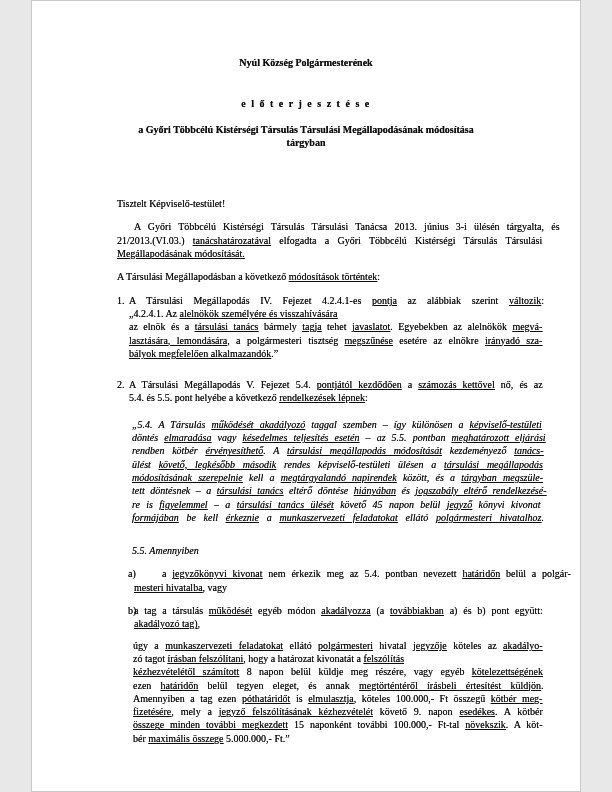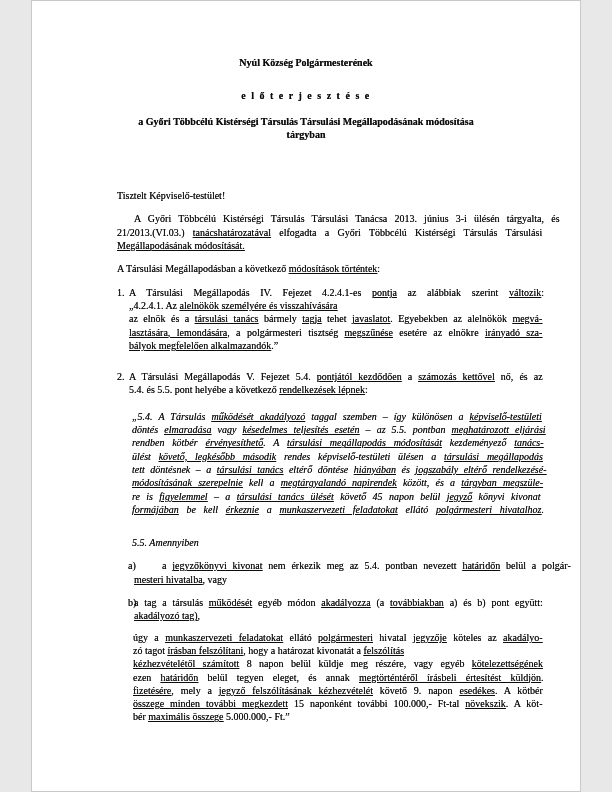--- a/index.html
+++ b/index.html
@@ -16,21 +16,21 @@
     text-shadow:0 0 0.35px rgba(0,0,0,0.75);
     overflow:hidden;
   }
   .content{position:absolute;left:85px;right:85px;top:0;}
   .line{line-height:13.3px;white-space:nowrap;}
   .lc{display:inline-block;white-space:nowrap;}
   .u{text-decoration:underline;text-decoration-thickness:0.9px;text-underline-offset:1px;}
 
   
   .h1{margin-top:55px;text-align:center;font-weight:bold;line-height:13.3px;}
-  .h2{margin-top:20px;text-align:center;font-weight:bold;letter-spacing:1.5px;line-height:13.3px;}
+  .h2{margin-top:28px;text-align:center;font-weight:bold;letter-spacing:1.5px;line-height:13.3px;}
   .h3{margin-top:12px;text-align:center;font-weight:bold;line-height:13.3px;}
   .h3b{text-align:center;font-weight:bold;line-height:13.3px;}
 
   
   .block{margin-top:10px;}
   .block.numbered{position:relative;padding-left:12px;}
   .block.numbered .label{position:absolute;left:0;top:0;line-height:13.3px;}
   .block.lettered{position:relative;padding-left:17px;}
   .block.lettered .label{position:absolute;left:11px;top:0;line-height:13.3px;}
   .block.quote{padding-left:15px;font-style:italic;}
@@ -74,22 +74,22 @@
         <div class="block numbered" data-name="amendment-2">
           <span class="label" data-name="amendment-2-label">2.</span>
           <div class="line j" data-name="text-line" style="word-spacing: 3.55529px;"><span class="lc"><span>A Társulási Megállapodás V. Fejezet 5.4. </span><span class="u">pontjától kezdődően</span><span> a </span><span class="u">számozás kettővel</span><span> nő, és az</span></span></div>
           <div class="line end" data-name="text-line"><span class="lc"><span>5.4. és 5.5. pont helyébe a következő </span><span class="u">rendelkezések lépnek</span><span>:</span></span></div>
         </div>
         <div class="block quote" data-name="section-5-4">
           <div class="line j" data-name="text-line" style="word-spacing: 3.52557px;"><span class="lc"><span>„5.4. A Társulás </span><span class="u">működését akadályozó</span><span> taggal szemben – így különösen a </span><span class="u">képviselő-testületi</span></span></div>
           <div class="line j" data-name="text-line" style="word-spacing: 3.56392px;"><span class="lc"><span>döntés </span><span class="u">elmaradása</span><span> vagy </span><span class="u">késedelmes teljesítés esetén</span><span> – az 5.5. pontban </span><span class="u">meghatározott eljárási</span></span></div>
           <div class="line j" data-name="text-line" style="word-spacing: 5.25977px;"><span class="lc"><span>rendben kötbér </span><span class="u">érvényesíthető</span><span>. A </span><span class="u">társulási megállapodás módosítását</span><span> kezdeményező </span><span class="u">tanács-</span></span></div>
           <div class="line j" data-name="text-line" style="word-spacing: 5.28125px;"><span class="lc"><span>ülést </span><span class="u">követő, legkésőbb második</span><span> rendes képviselő-testületi ülésen a </span><span class="u">társulási megállapodás</span></span></div>
+          <div class="line j" data-name="text-line" style="word-spacing: 3.66875px;"><span class="lc"><span class="u">módosításának szerepelnie</span><span> kell a </span><span class="u">megtárgyalandó napirendek</span><span> között, és a </span><span class="u">tárgyban megszüle-</span></span></div>
           <div class="line j" data-name="text-line" style="word-spacing: 3.00521px;"><span class="lc"><span>tett döntésnek – a </span><span class="u">társulási tanács</span><span> eltérő döntése </span><span class="u">hiányában</span><span> és </span><span class="u">jogszabály eltérő rendelkezésé-</span></span></div>
-          <div class="line j" data-name="text-line" style="word-spacing: 3.66875px;"><span class="lc"><span class="u">módosításának szerepelnie</span><span> kell a </span><span class="u">megtárgyalandó napirendek</span><span> között, és a </span><span class="u">tárgyban megszüle-</span></span></div>
           <div class="line j" data-name="text-line" style="word-spacing: 3.8471px;"><span class="lc"><span>re is </span><span class="u">figyelemmel</span><span> – a </span><span class="u">társulási tanács ülését</span><span> követő 45 napon belül </span><span class="u">jegyző</span><span> könyvi kivonat</span></span></div>
           <div class="line j" data-name="text-line" style="word-spacing: 5.22396px;"><span class="lc"><span class="u">formájában</span><span> be kell </span><span class="u">érkeznie</span><span> a </span><span class="u">munkaszervezeti feladatokat</span><span> ellátó </span><span class="u">polgármesteri hivatalhoz</span><span>.</span></span></div>
         </div>
         <div class="block quote" data-name="section-5-5">
           <div class="line end" data-name="text-line"><span class="lc"><span>5.5. Amennyiben</span></span></div>
         </div>
         <div class="block lettered" data-name="condition-a">
           <span class="label" data-name="condition-a-label">a)</span>
           <div class="line j" data-name="text-line" style="word-spacing: 3.32212px; padding-left: 28px;"><span class="lc"><span>a </span><span class="u">jegyzőkönyvi kivonat</span><span> nem érkezik meg az 5.4. pontban nevezett </span><span class="u">határidőn</span><span> belül a polgár-</span></span></div>
           <div class="line end" data-name="text-line"><span class="lc"><span class="u">mesteri hivatalba</span><span>, vagy</span></span></div>
@@ -97,19 +97,20 @@
         <div class="block lettered" data-name="condition-b">
           <span class="label" data-name="condition-b-label">b)</span>
           <div class="line j" data-name="text-line" style="word-spacing: 3.29464px;"><span class="lc"><span>a tag a társulás </span><span class="u">működését</span><span> egyéb módon </span><span class="u">akadályozza</span><span> (a </span><span class="u">továbbiakban</span><span> a) és b) pont együtt:</span></span></div>
           <div class="line end" data-name="text-line"><span class="lc"><span class="u">akadályozó tag)</span><span>,</span></span></div>
         </div>
         <div class="block quote2" data-name="consequence">
           <div class="line j" data-name="text-line" style="word-spacing: 3.84844px;"><span class="lc"><span>úgy a </span><span class="u">munkaszervezeti feladatokat</span><span> ellátó </span><span class="u">polgármesteri</span><span> hivatal </span><span class="u">jegyzője</span><span> köteles az </span><span class="u">akadályo-</span></span></div>
           <div class="line end" data-name="text-line"><span class="lc"><span>zó tagot </span><span class="u">írásban felszólítani</span><span>, hogy a határozat kivonatát a </span><span class="u">felszólítás</span></span></div>
           <div class="line j" data-name="text-line" style="word-spacing: 4.92031px;"><span class="lc"><span class="u">kézhezvételétől számított</span><span> 8 napon belül küldje meg részére, vagy egyéb </span><span class="u">kötelezettségének</span></span></div>
           <div class="line j" data-name="text-line" style="word-spacing: 6.73281px;"><span class="lc"><span>ezen </span><span class="u">határidőn</span><span> belül tegyen eleget, és annak </span><span class="u">megtörténtéről írásbeli értesítést küldjön</span><span>.</span></span></div>
+          <div class="line j" data-name="text-line" style="word-spacing: 3.08203px;"><span class="lc"><span>Amennyiben a tag ezen </span><span class="u">póthatáridőt</span><span> is </span><span class="u">elmulasztja</span><span>, köteles 100.000,- Ft összegű </span><span class="u">kötbér meg-</span></span></div>
           <div class="line j" data-name="text-line" style="word-spacing: 4.33949px;"><span class="lc"><span class="u">fizetésére</span><span>, mely a </span><span class="u">jegyző felszólításának kézhezvételét</span><span> követő 9. napon </span><span class="u">esedékes</span><span>. A kötbér</span></span></div>
           <div class="line j" data-name="text-line" style="word-spacing: 3.44176px;"><span class="lc"><span class="u">összege minden további megkezdett</span><span> 15 naponként további 100.000,- Ft-tal </span><span class="u">növekszik</span><span>. A köt-</span></span></div>
           <div class="line end" data-name="text-line"><span class="lc"><span>bér </span><span class="u">maximális összege</span><span> 5.000.000,- Ft.”</span></span></div>
         </div>
       </div>
   </div>
 </div>
 
 </body></html>

